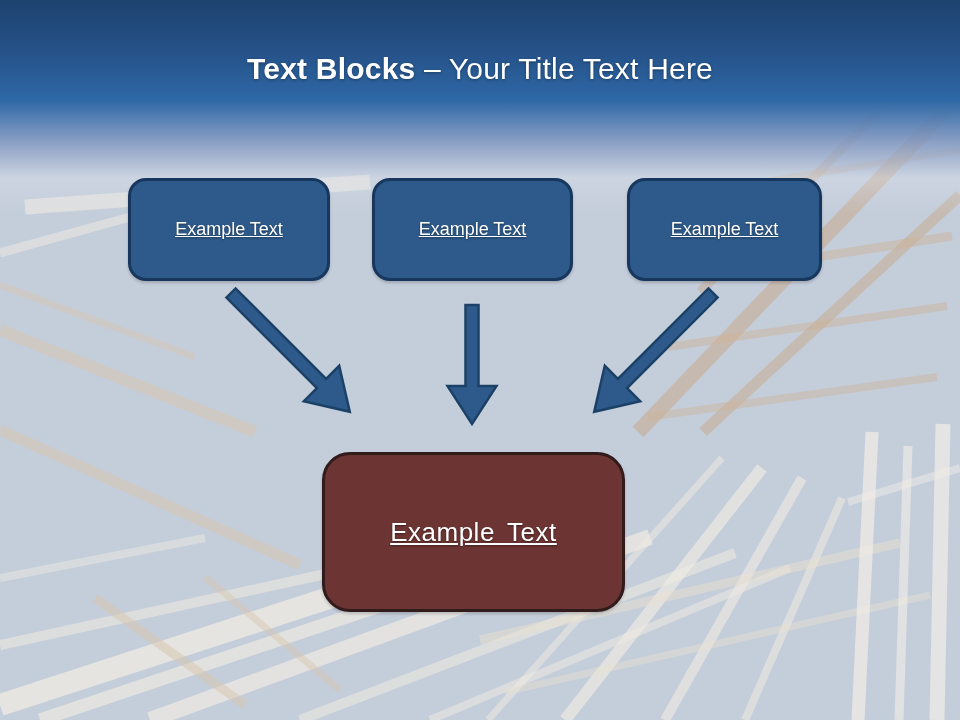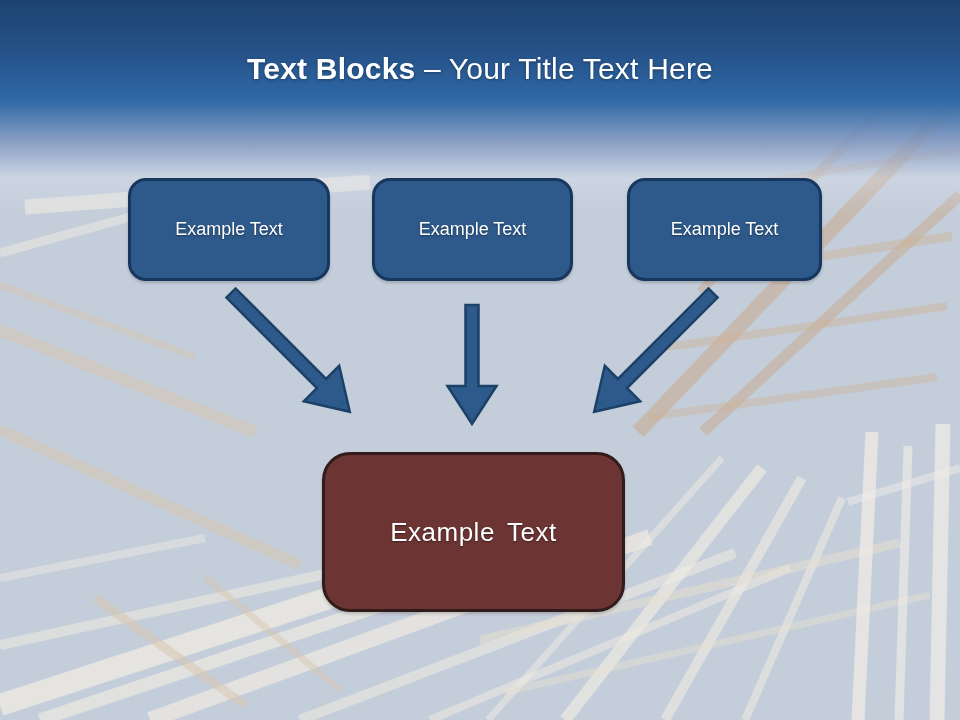--- a/index.html
+++ b/index.html
@@ -27,20 +27,21 @@
   }
   .title .t-bold{font-weight:700;}
   .box{
     position:absolute;box-sizing:border-box;
     background:#2e5a8b;border:3px solid #17375e;border-radius:18px;
     display:flex;align-items:center;justify-content:center;
     color:#ffffff;font-size:18px;
     text-shadow:0 1px 2px rgba(0,0,0,0.45);
     box-shadow:0 2px 3px rgba(0,0,0,0.18);
     cursor:default;
+    text-decoration:underline;
   }
   .box1{left:128px;top:178px;width:202px;height:103px;}
   .box2{left:372px;top:178px;width:201px;height:103px;}
   .box3{left:627px;top:178px;width:195px;height:103px;}
   .box-red{
     left:322px;top:452px;width:303px;height:160px;
     background:#6c3533;border:3px solid #321b1b;border-radius:28px;
     font-size:26px;letter-spacing:0.5px;word-spacing:5px;
   }
   .arrows{position:absolute;left:0;top:0;width:960px;height:720px;}

